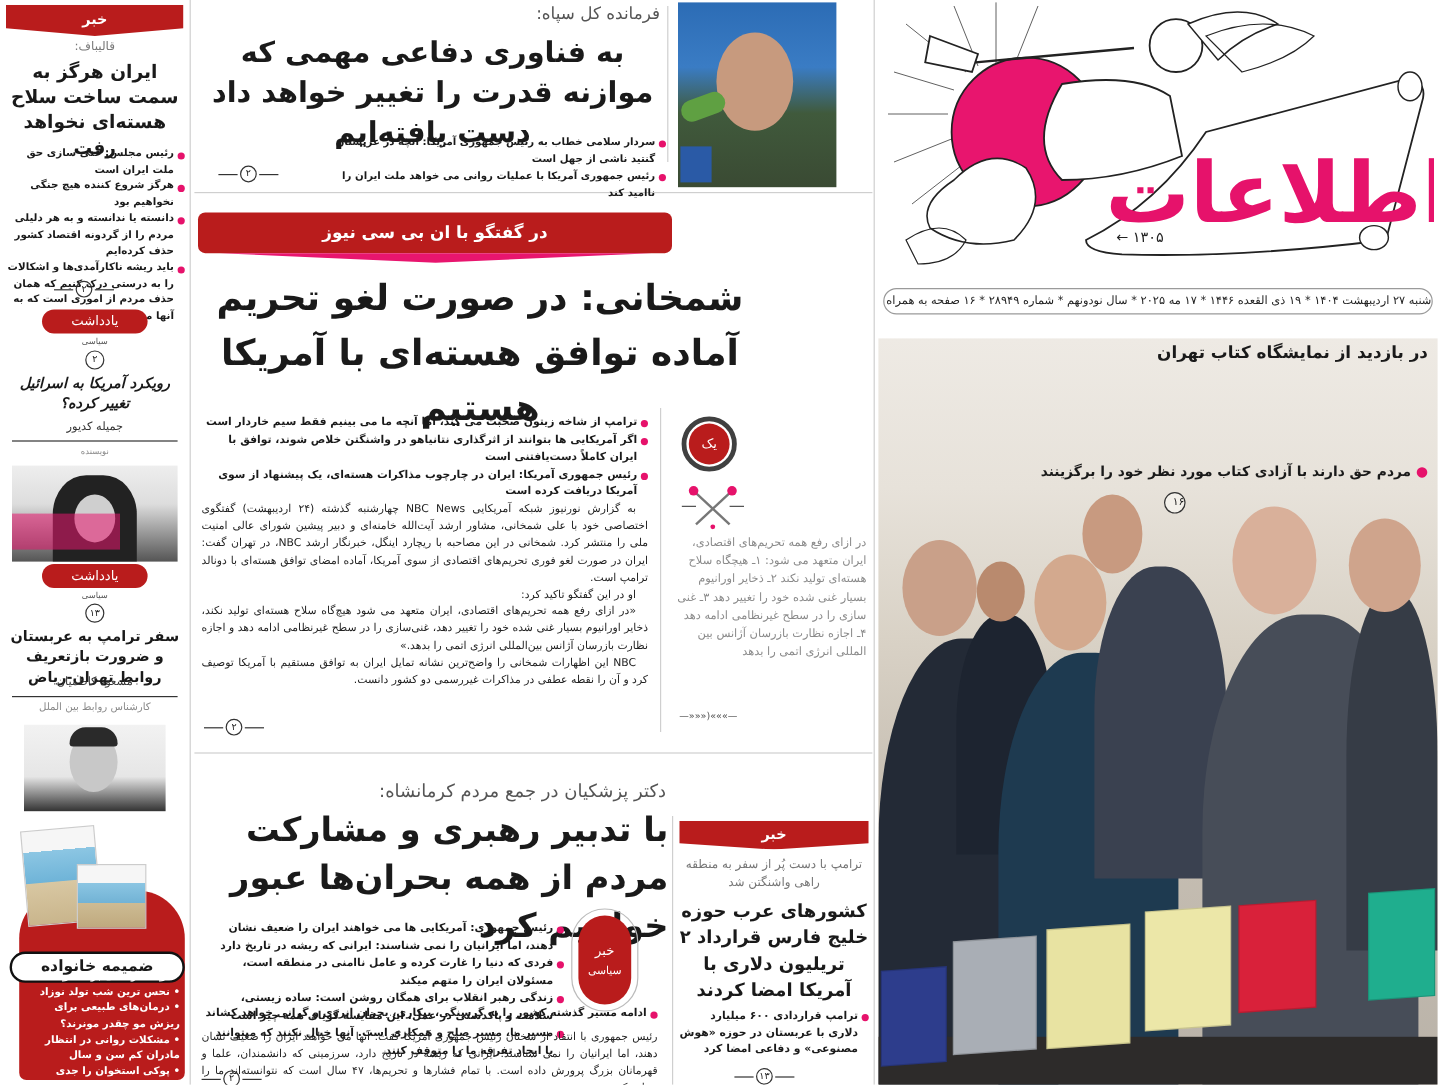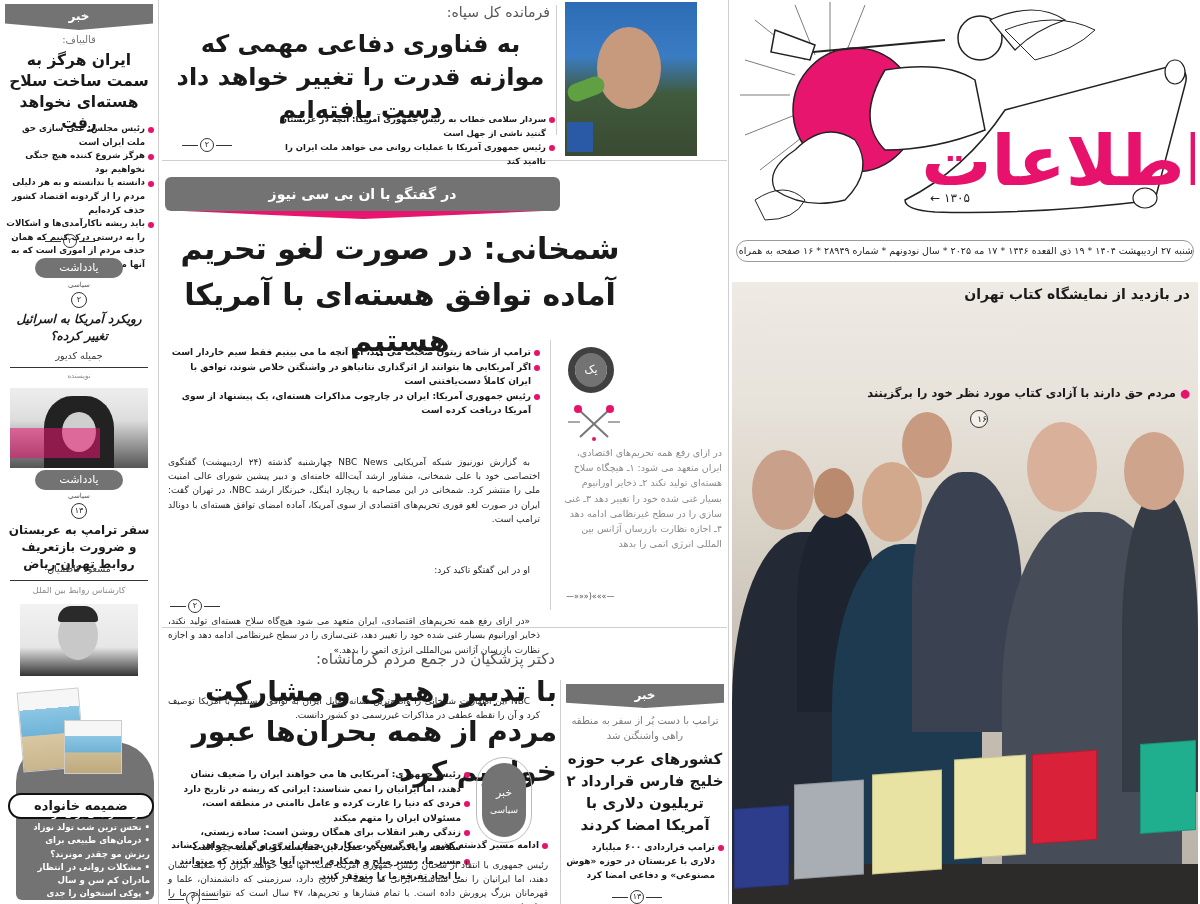--- a/index.html
+++ b/index.html
@@ -1,20 +1,20 @@
 <!DOCTYPE html>
 <html><head>
 <meta charset="utf-8">
 <style>
   * { box-sizing: border-box; margin: 0; padding: 0; }
   html, body { width: 1200px; height: 904px; overflow: hidden; background: #ffffff; }
   body { font-family: "DejaVu Sans", sans-serif; color: #1a1a1a; position: relative; direction: rtl; }
   .abs { position: absolute; }
   .pink { color: #e6126b; }
-  .bg-pink { background: #737373; }
+  .bg-pink { background: #b91c1c; }
   .rule-v { position: absolute; width: 1px; background: #cfcfcf; }
   .rule-h { position: absolute; height: 1px; background: #cfcfcf; }
 
   
   #masthead { left: 735px; top: 0; width: 460px; height: 232px; }
   #masthead svg { width: 100%; height: 100%; }
   #dateline { left: 736px; top: 240px; width: 458px; height: 22px; border: 1px solid #9a9a9a; border-radius: 11px;
     font-size: 9.5px; line-height: 20px; text-align: center; white-space: nowrap; overflow: hidden; color: #222; }
 
   
@@ -39,23 +39,23 @@
   .pageref { position: absolute; height: 14px; font-size: 8px; line-height: 12px; display: flex; align-items: center; gap: 2px; color:#222; direction: ltr; }
   .pageref .line { width: 16px; height: 1px; background: #333; }
   .pageref .circ { width: 14px; height: 14px; border: 1px solid #333; border-radius: 50%; text-align: center; }
 
   
   #bbc-banner { left: 165px; top: 177px; width: 395px; height: 34px; border-radius: 6px; color: #fff; font-size: 14px; font-weight: bold; text-align: center; line-height: 34px; }
   #bbc-banner::after { content: ""; position: absolute; left: 50%; bottom: -8px; margin-left: -180px; border-left: 180px solid transparent; border-right: 180px solid transparent; border-top: 8px solid #e8156e; }
   #sham-head { left: 165px; top: 226px; width: 470px; font-size: 30px; font-weight: bold; line-height: 46px; text-align: center; }
   #sham-bullets { left: 168px; top: 345px; width: 372px; font-size: 9px; font-weight: bold; line-height: 14.5px; }
   #sham-body { left: 168px; top: 418px; width: 372px; font-size: 9px; line-height: 14.2px; text-align: justify; color:#222; }
-  #sham-body p { text-indent: 10px; margin-top: 37px; }
-
-  #yek-badge { left: 568px; top: 347px; width: 46px; height: 46px; border-radius: 50%; border: 7px solid #404040; display:flex; align-items:center; justify-content:center; }
+  #sham-body p { text-indent: 10px; }
+
+  #yek-badge { left: 568px; top: 347px; width: 46px; height: 46px; border-radius: 50%; border: 4px solid #404040; display:flex; align-items:center; justify-content:center; }
   #yek-badge .inner { width: 34px; height: 34px; border-radius: 50%; color: #fff; font-size: 11px; text-align:center; line-height: 34px; }
   #yek-icon { left: 568px; top: 404px; width: 52px; height: 38px; }
   #yek-text { left: 562px; top: 445px; width: 160px; font-size: 9.5px; line-height: 15.2px; color: #8a8a8a; text-align: right; }
   #yek-end { left: 566px; top: 592px; font-size: 8px; color:#555; direction:ltr; }
 
   
   #kerm-kicker { left: 300px; top: 650px; width: 255px; font-size: 15px; color: #555; text-align: right; }
   #kerm-head { left: 185px; top: 672px; width: 372px; font-size: 28px; font-weight: bold; line-height: 40px; text-align: right; }
   #khabar-oval { left: 476px; top: 757px; width: 56px; height: 86px; border-radius: 28px; border: 1px solid #bbb; display:flex; align-items:center; justify-content:center; }
   #khabar-oval .inner { width: 44px; height: 74px; border-radius: 22px; color:#fff; font-size: 9px; text-align:center; display:flex; flex-direction:column; justify-content:center; gap:6px; }

